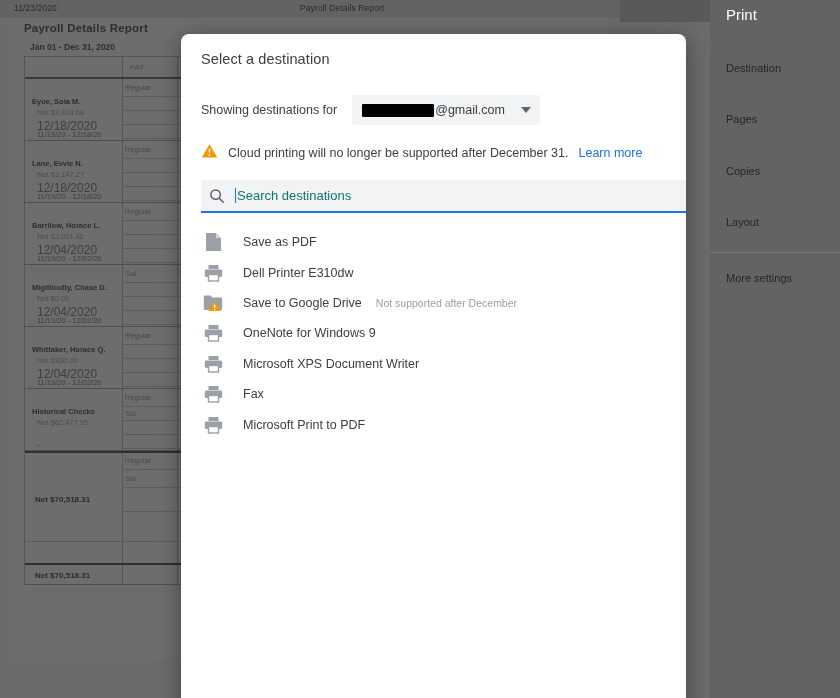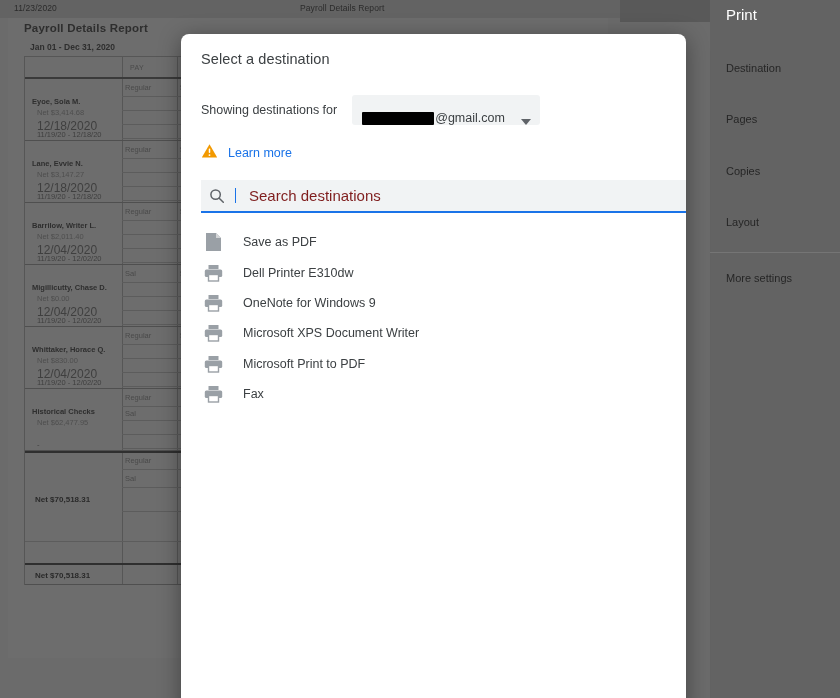--- a/index.html
+++ b/index.html
@@ -273,21 +273,21 @@
     align-items: center;
     height: 32px;
   }
   .showing-label {
     font-size: 12.5px;
     color: #3c4043;
     margin-right: 15px;
   }
   .account-select {
     display: flex;
-    align-items: flex-end;
+    align-items: center;
     background: #f1f3f4;
     border-radius: 3px;
     height: 30px;
     padding: 0 9px 0 10px;
     cursor: pointer;
   }
   .redaction {
     display: inline-block;
     width: 72px;
     height: 13px;
@@ -336,23 +336,22 @@
     display: flex;
     align-items: center;
   }
   .search-icon { margin-left: 8px; margin-right: 10px; display: flex; }
   .search-caret {
     width: 1px; height: 15px;
     background: #1a73e8;
     margin-right: 1px;
   }
   .search-placeholder {
-    font-size: 15px;
-    color: #7f1d1d;
-    padding-left: 12px;
+    font-size: 13px;
+    color: #0f766e;
   }
 
   .dest-list {
     position: absolute;
     left: 0; top: 193px;
     right: 0;
   }
   .dest-item {
     display: flex;
     align-items: center;
@@ -438,21 +437,21 @@
               <div class="pay-hours">1.</div>
             </div>
             <div class="emp-row">
               <div class="col-div" style="left:97px"></div>
               <div class="col-div" style="left:152px"></div>
               <div class="col-div" style="left:209px"></div>
               <div class="rowline" style="top:17px"></div>
               <div class="rowline" style="top:31px"></div>
               <div class="rowline" style="top:45px"></div>
               <div class="rowline" style="top:59px"></div>
-              <div class="emp-name">Barrilow, Writer L.</div>
+              <div class="emp-name">Barrilow, Horace L.</div>
               <div class="emp-net">Net $2,011.40</div>
               <div class="emp-date">12/04/2020</div>
               <div class="emp-period">11/19/20 -  12/02/20</div>
               <div class="pay-type">Regular</div>
               <div class="pay-type2"></div>
               <div class="pay-rate">$31.25</div>
               <div class="pay-hours"></div>
             </div>
             <div class="emp-row">
               <div class="col-div" style="left:97px"></div>
@@ -559,20 +558,21 @@
     </div>
 
     <div class="warn-row">
       <span>
         <svg width="17" height="16" viewBox="0 0 17 16">
           <path d="M8.5 1.3 L16.2 14.6 L0.8 14.6 Z" fill="#f29900"></path>
           <rect x="7.75" y="5.4" width="1.5" height="4.6" rx="0.7" fill="#fff"></rect>
           <circle cx="8.5" cy="12.1" r="0.95" fill="#fff"></circle>
         </svg>
       </span>
+      <span class="warn-text">Cloud printing will no longer be supported after December 31.</span>
       <a class="warn-link">Learn more</a>
     </div>
 
     <div class="search-wrap">
       <span class="search-icon">
         <svg width="16" height="16" viewBox="0 0 16 16">
           <circle cx="6.6" cy="6.6" r="4.7" fill="none" stroke="#5f6368" stroke-width="1.5"></circle>
           <line x1="10.2" y1="10.2" x2="14.3" y2="14.3" stroke="#5f6368" stroke-width="1.5" stroke-linecap="round"></line>
         </svg>
       </span>
@@ -596,20 +596,32 @@
               <rect x="4.5" y="1" width="10" height="4" fill="#9aa0a6"></rect>
               <rect x="0.8" y="5.5" width="17.4" height="7.5" rx="1.6" fill="#9aa0a6"></rect>
               <rect x="4.5" y="10.5" width="10" height="6.5" fill="#ffffff"></rect>
               <rect x="4.5" y="10.5" width="10" height="6.5" fill="none" stroke="#9aa0a6" stroke-width="1.4"></rect>
             </svg>
           </span>
           <span class="dest-label">Dell Printer E310dw</span>
         </div>
         <div class="dest-item">
           <span class="dest-icon">
+            <svg width="20" height="18" viewBox="0 0 20 18">
+              <path d="M0.8 3 a1.4 1.4 0 0 1 1.4-1.4 h5.2 l1.8 2 h8.6 a1.4 1.4 0 0 1 1.4 1.4 v9.6 a1.4 1.4 0 0 1 -1.4 1.4 h-15.6 a1.4 1.4 0 0 1 -1.4 -1.4 Z" fill="#9aa0a6"></path>
+              <path d="M11.6 7.4 L18 17 L5.2 17 Z" fill="#f29900"></path>
+              <rect x="10.95" y="10.6" width="1.3" height="3.4" rx="0.6" fill="#fff"></rect>
+              <circle cx="11.6" cy="15.5" r="0.8" fill="#fff"></circle>
+            </svg>
+          </span>
+          <span class="dest-label">Save to Google Drive</span>
+          <span class="dest-sub">Not supported after December</span>
+        </div>
+        <div class="dest-item">
+          <span class="dest-icon">
             <svg width="19" height="18" viewBox="0 0 19 18">
               <rect x="4.5" y="1" width="10" height="4" fill="#9aa0a6"></rect>
               <rect x="0.8" y="5.5" width="17.4" height="7.5" rx="1.6" fill="#9aa0a6"></rect>
               <rect x="4.5" y="10.5" width="10" height="6.5" fill="#ffffff"></rect>
               <rect x="4.5" y="10.5" width="10" height="6.5" fill="none" stroke="#9aa0a6" stroke-width="1.4"></rect>
             </svg>
           </span>
           <span class="dest-label">OneNote for Windows 9</span>
         </div>
         <div class="dest-item">
@@ -625,28 +637,28 @@
         </div>
         <div class="dest-item">
           <span class="dest-icon">
             <svg width="19" height="18" viewBox="0 0 19 18">
               <rect x="4.5" y="1" width="10" height="4" fill="#9aa0a6"></rect>
               <rect x="0.8" y="5.5" width="17.4" height="7.5" rx="1.6" fill="#9aa0a6"></rect>
               <rect x="4.5" y="10.5" width="10" height="6.5" fill="#ffffff"></rect>
               <rect x="4.5" y="10.5" width="10" height="6.5" fill="none" stroke="#9aa0a6" stroke-width="1.4"></rect>
             </svg>
           </span>
-          <span class="dest-label">Microsoft Print to PDF</span>
+          <span class="dest-label">Fax</span>
         </div>
         <div class="dest-item">
           <span class="dest-icon">
             <svg width="19" height="18" viewBox="0 0 19 18">
               <rect x="4.5" y="1" width="10" height="4" fill="#9aa0a6"></rect>
               <rect x="0.8" y="5.5" width="17.4" height="7.5" rx="1.6" fill="#9aa0a6"></rect>
               <rect x="4.5" y="10.5" width="10" height="6.5" fill="#ffffff"></rect>
               <rect x="4.5" y="10.5" width="10" height="6.5" fill="none" stroke="#9aa0a6" stroke-width="1.4"></rect>
             </svg>
           </span>
-          <span class="dest-label">Fax</span>
+          <span class="dest-label">Microsoft Print to PDF</span>
         </div>
       </div>
   </div>
 </div>
 
 </body></html>

